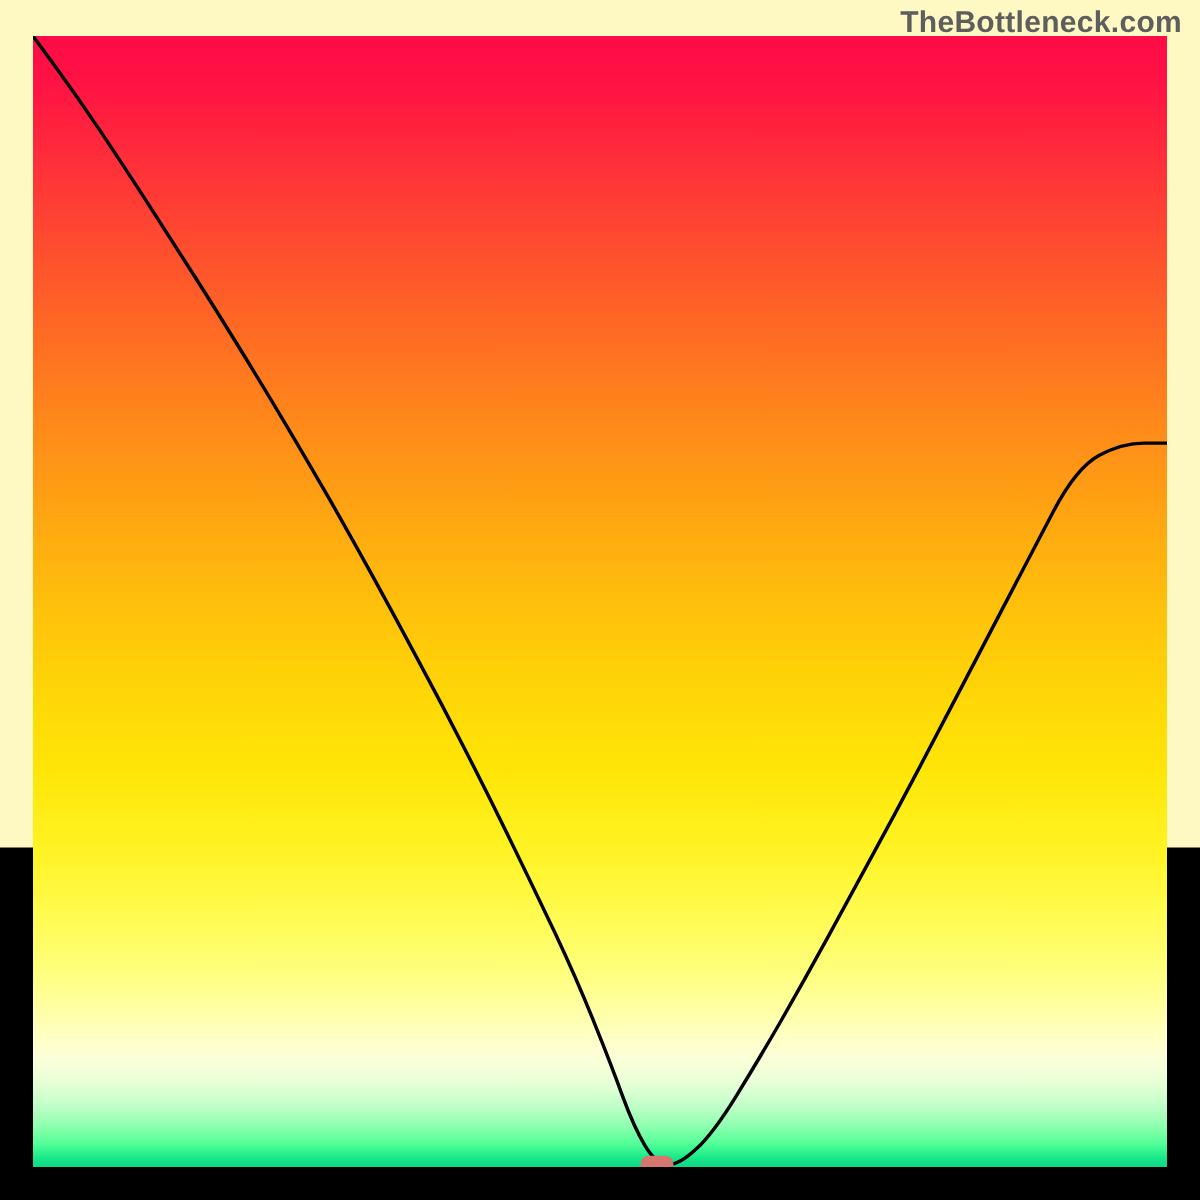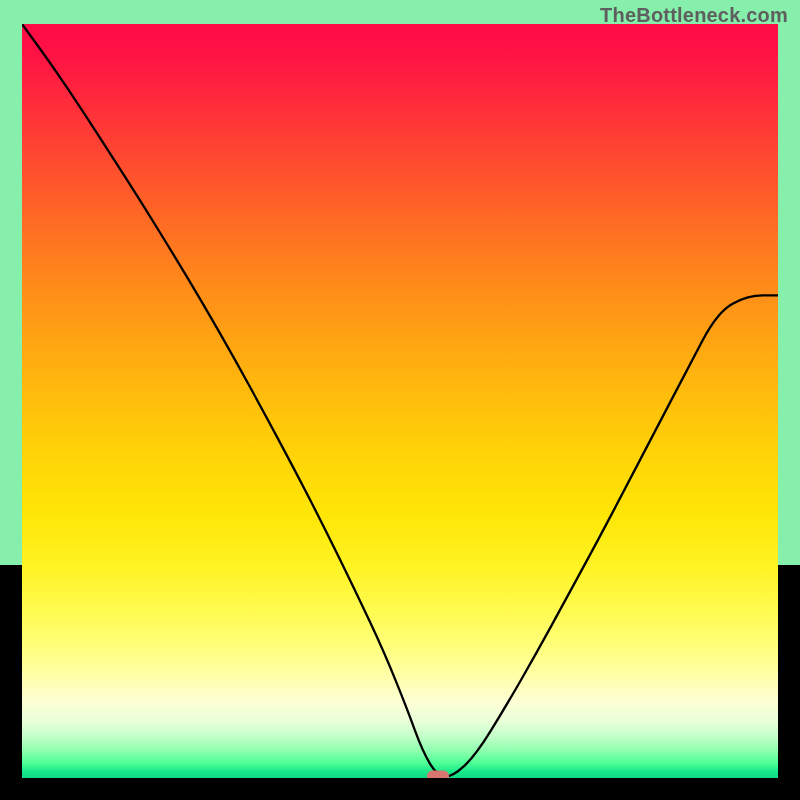--- a/index.html
+++ b/index.html
@@ -8,21 +8,21 @@
     width: 800px;
     height: 800px;
     background: #000;
     overflow: hidden;
     font-family: Arial, Helvetica, sans-serif;
   }
   .stage {
     position: relative;
     width: 800px;
     height: 565px;
-    background: #86efac;
+    background: #fef9c3;
   }
   .watermark {
     position: absolute;
     top: 4px;
     right: 12px;
     color: #5e5e5e;
     font-size: 20px;
     font-weight: 600;
     letter-spacing: 0.2px;
     z-index: 3;

